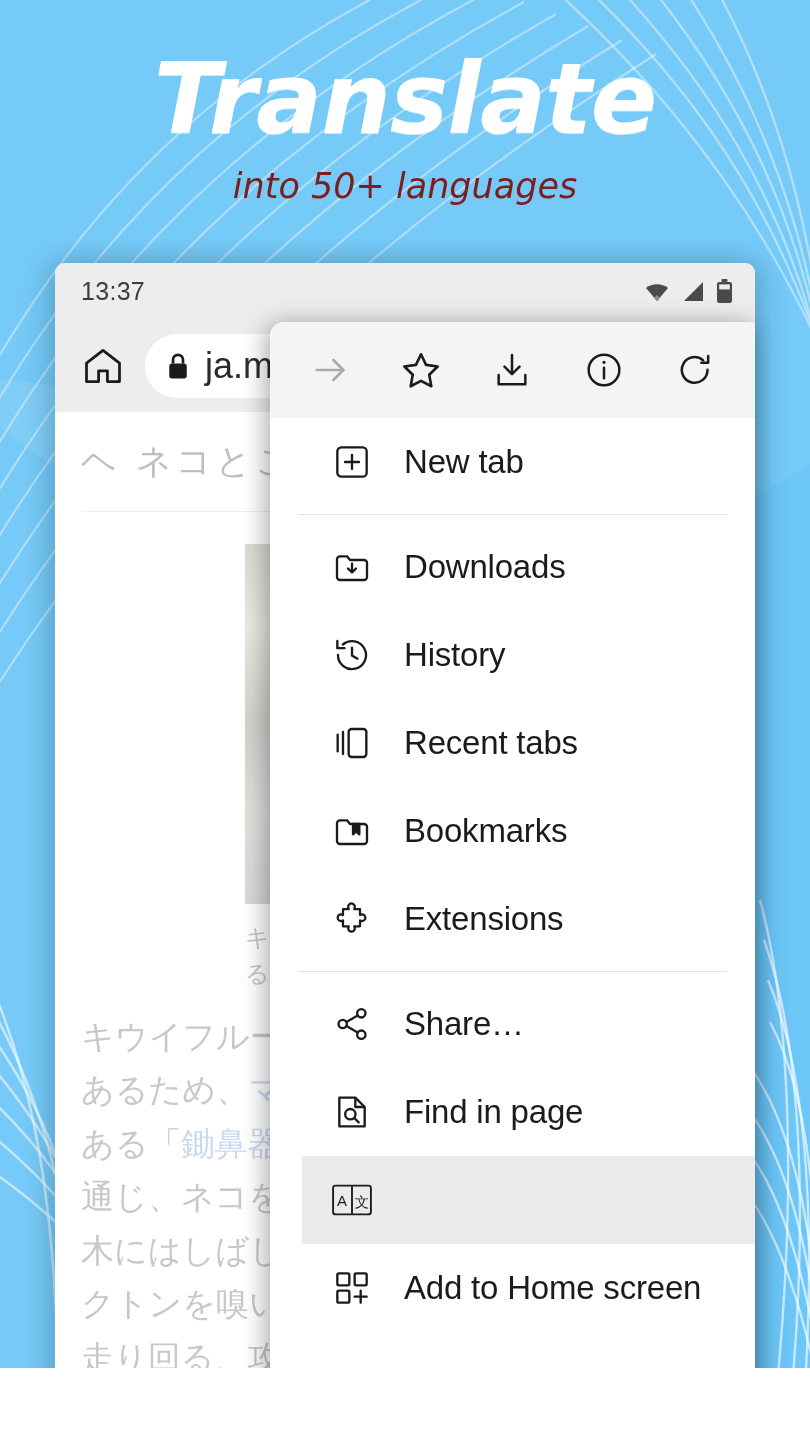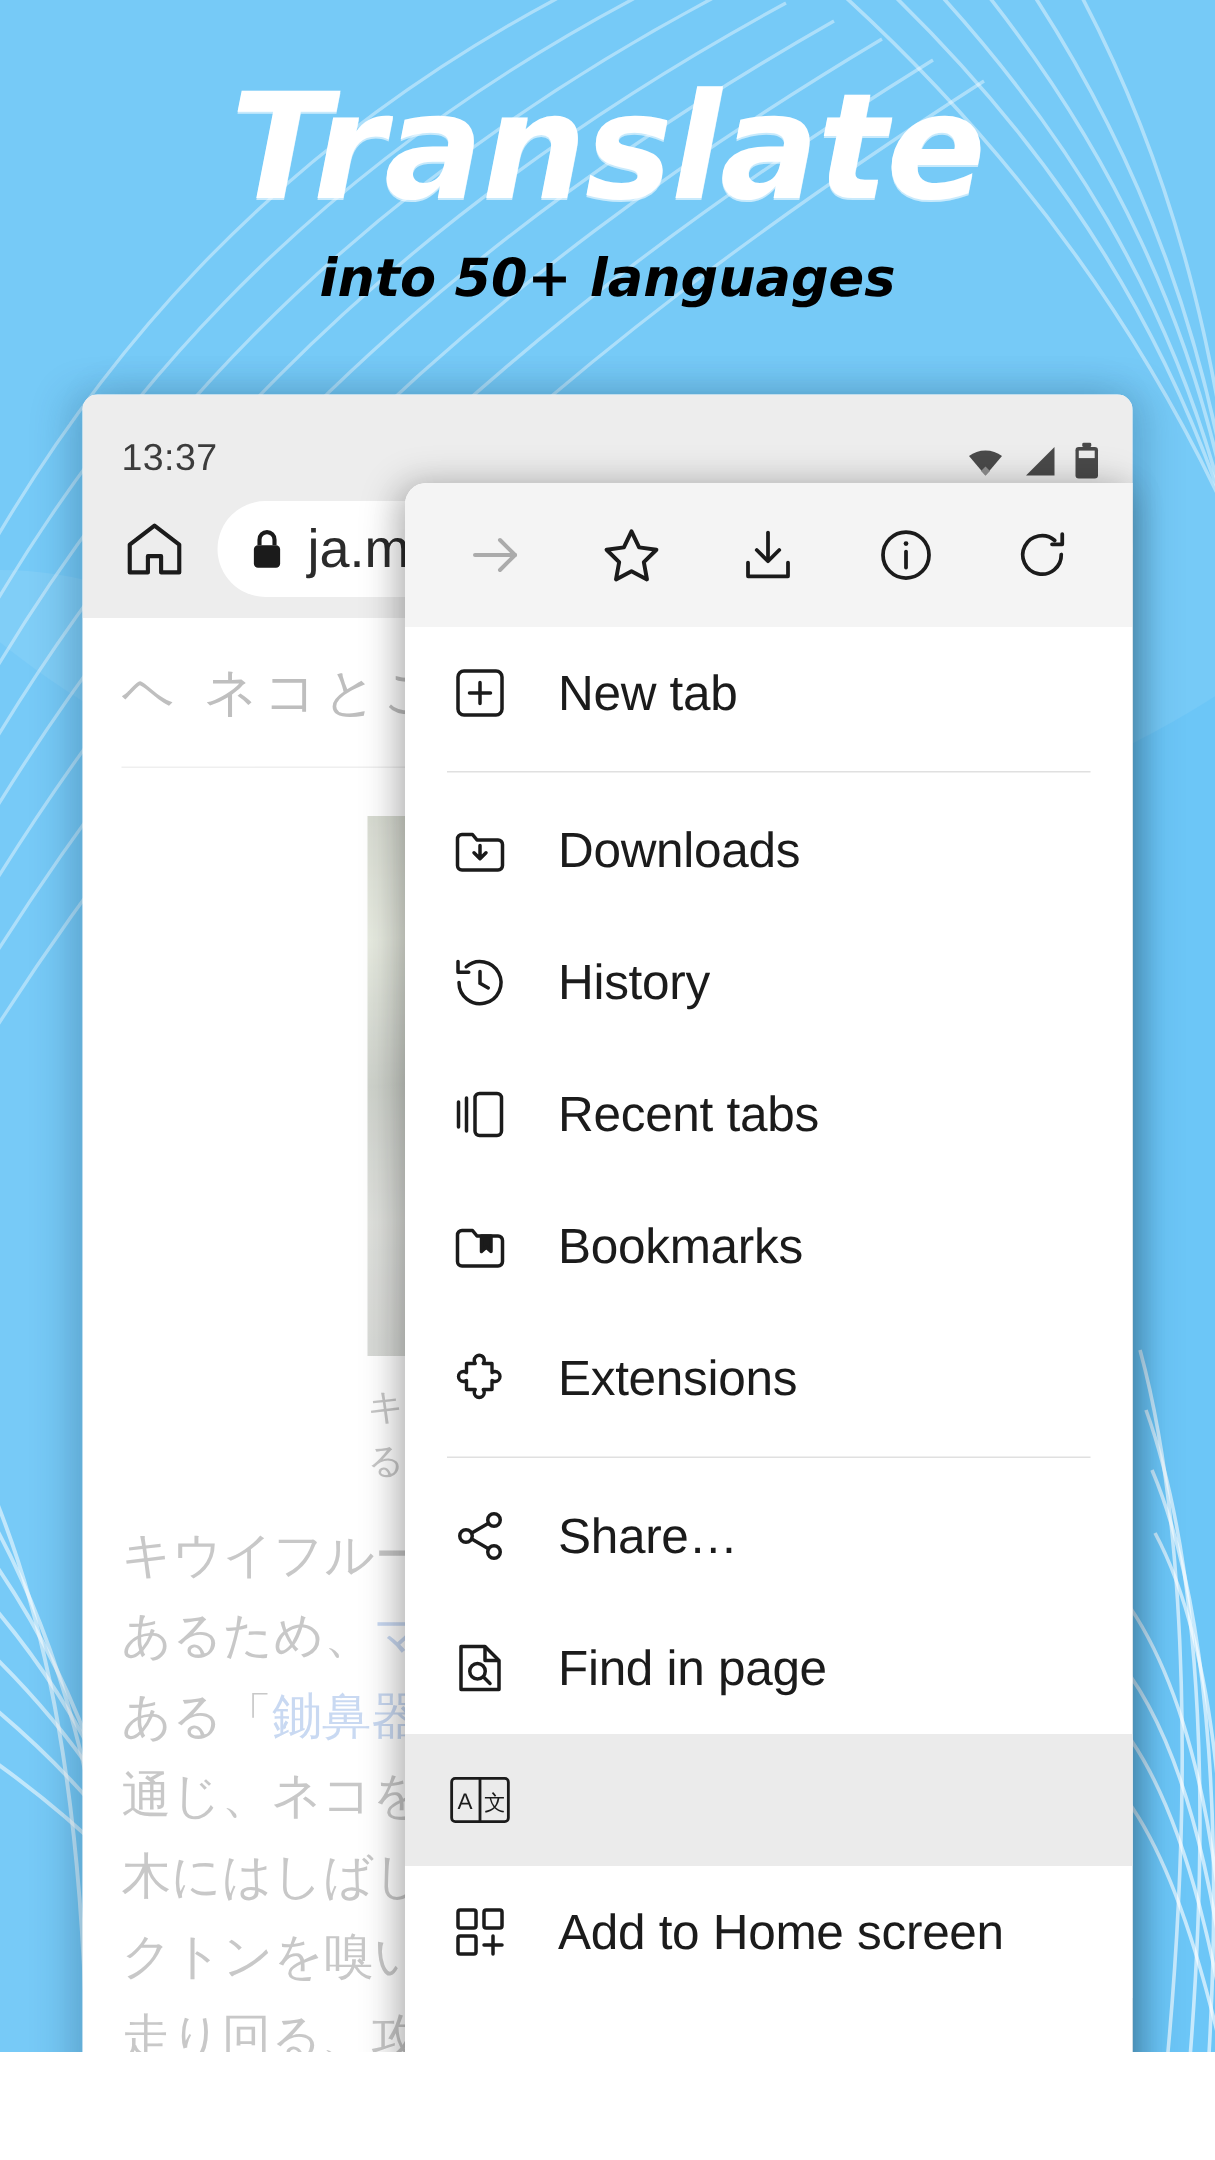--- a/index.html
+++ b/index.html
@@ -56,22 +56,22 @@
     color: #FFFFFF;
     letter-spacing: -1px;
     line-height: 1.0;
     margin-top: 50px;
     text-shadow: 0 1px 0 rgba(255,255,255,0.6);
   }
   .hero-sub {
     font-family: "DejaVu Sans", sans-serif;
     font-size: 35px;
     font-style: italic;
-    font-weight: 700;
-    color: #000000;
+    font-weight: 400;
+    color: #7f1d1d;
     margin-top: 18px;
     letter-spacing: 0px;
     text-align: center;
   }
 
   
   .phone {
     position: absolute;
     left: 55px;
     top: 263px;
@@ -82,21 +82,21 @@
     overflow: hidden;
     box-shadow: -10px 0 26px rgba(20,60,90,0.20), 10px 0 26px rgba(20,60,90,0.20);
     z-index: 5;
   }
 
   
   .statusbar {
     height: 57px;
     background: #EDEDED;
     display: flex;
-    align-items: flex-end;
+    align-items: center;
     justify-content: space-between;
     padding: 0 22px 0 26px;
   }
   .status-time {
     font-size: 25px;
     color: #3C3C3C;
     font-family: "Liberation Sans", sans-serif;
     letter-spacing: 0.3px;
   }
   .status-icons {
@@ -212,20 +212,21 @@
     width: 58px; height: 58px;
     display: flex; align-items: center; justify-content: center;
   }
   .menu-list { background: #FFFFFF; }
   .menu-item {
     height: 88px;
     display: flex;
     align-items: center;
     padding-left: 28px;
     gap: 30px;
+    margin-left: 32px;
   }
   .menu-item.selected { background: #EBEBEB; }
   .menu-icon {
     width: 44px; height: 44px;
     display: flex; align-items: center; justify-content: center;
     flex: none;
   }
   .menu-label {
     font-size: 33px;
     color: #1B1B1B;

